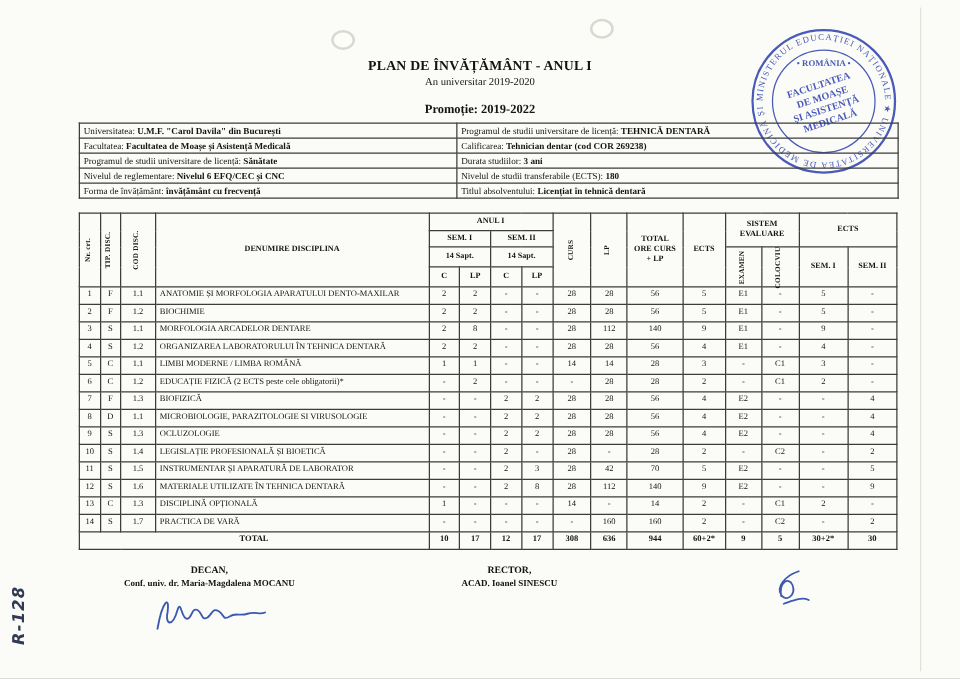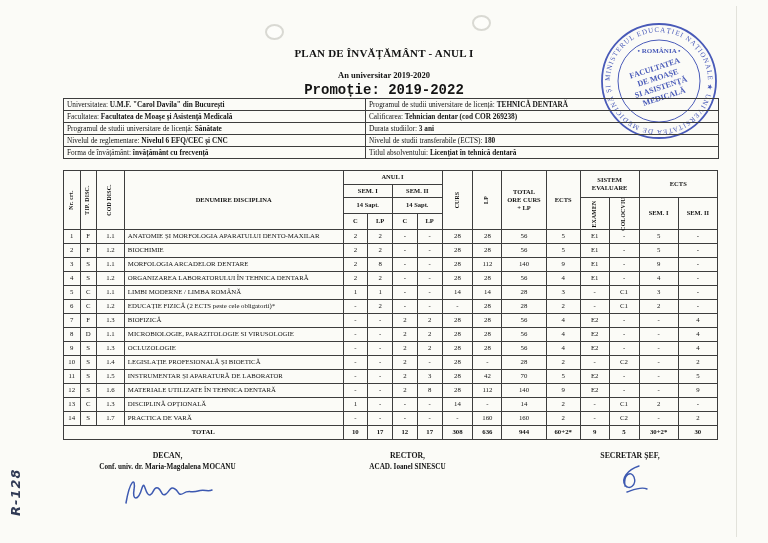--- a/index.html
+++ b/index.html
@@ -7,22 +7,22 @@
   .page{position:relative;width:768px;height:543px;background:#fbfbf7;overflow:hidden;
         font-family:"Liberation Serif","DejaVu Serif",serif;color:#141414;}
   .edge-line{position:absolute;left:736px;top:6px;bottom:6px;width:1px;background:#e2e2db;}
 
   .hole{position:absolute;width:15px;height:12px;border:2px solid #d9d9d3;border-radius:50%;background:#fdfdfa;}
   .hole-1{left:265px;top:24px;}
   .hole-2{left:472px;top:15px;}
 
   .titles{position:absolute;top:47px;left:0;width:100%;text-align:center;}
   .t1{font-size:11px;font-weight:bold;letter-spacing:.2px;}
-  .t2{font-size:8.5px;font-weight:bold;margin-top:11px;}
-  .t3{font-size:14px;font-weight:bold;margin-top:2px;font-family:Liberation Mono, monospace;}
+  .t2{font-size:8.5px;font-weight:normal;margin-top:1px;}
+  .t3{font-size:10px;font-weight:bold;margin-top:12px;}
 
   .stamp{position:absolute;left:598px;top:20px;width:122px;height:122px;opacity:.85;}
 
   table.info{position:absolute;top:98px;left:63px;width:655px;border-collapse:collapse;table-layout:fixed;}
   table.info td{border:1px solid #3d3d3d;font-size:7.3px;height:11px;padding:0 3px;white-space:nowrap;overflow:hidden;}
   .ilabel{font-weight:400;}
   .ivalue{font-weight:700;}
 
   table.plan{position:absolute;top:170px;left:63px;width:655px;border-collapse:collapse;table-layout:fixed;}
   table.plan th,table.plan td{border:1px solid #3d3d3d;text-align:center;vertical-align:middle;
@@ -463,21 +463,20 @@
       <div class="sname">Conf. univ. dr. Maria-Magdalena MOCANU</div>
       <svg class="sig-svg" width="100" height="40" viewBox="0 0 100 40">
         <path d="M8,31 C12,8 18,4 16,18 C14,28 20,30 24,16 C27,7 27,24 32,23 C36,22 35,14 40,16 C44,18 43,25 48,22 C52,19 52,14 57,17 C61,19 60,25 66,21 C70,18 74,21 80,19 C86,17 90,20 94,18" stroke="#2847a8" stroke-width="1.5" fill="none" stroke-linecap="round" opacity="0.9"></path>
       </svg>
     </div>
     <div class="sig sig-rector">
       <div class="stitle">RECTOR,</div>
       <div class="sname">ACAD. Ioanel SINESCU</div>
     </div>
     <div class="sig sig-secretar">
-      <div class="stitle">SECRETAR ȘEF,</div>
       <svg class="sig-svg" width="46" height="36" viewBox="0 0 46 36">
         <path d="M32,5 C20,9 14,18 18,24 C22,30 30,24 27,16 C24,9 16,14 18,25 M20,31 C26,29 34,25 40,28" stroke="#2847a8" stroke-width="1.4" fill="none" stroke-linecap="round" opacity="0.9"></path>
       </svg>
     </div>
   </div>
 
   <div class="handnote">R-128</div>
 
 </div>
 

